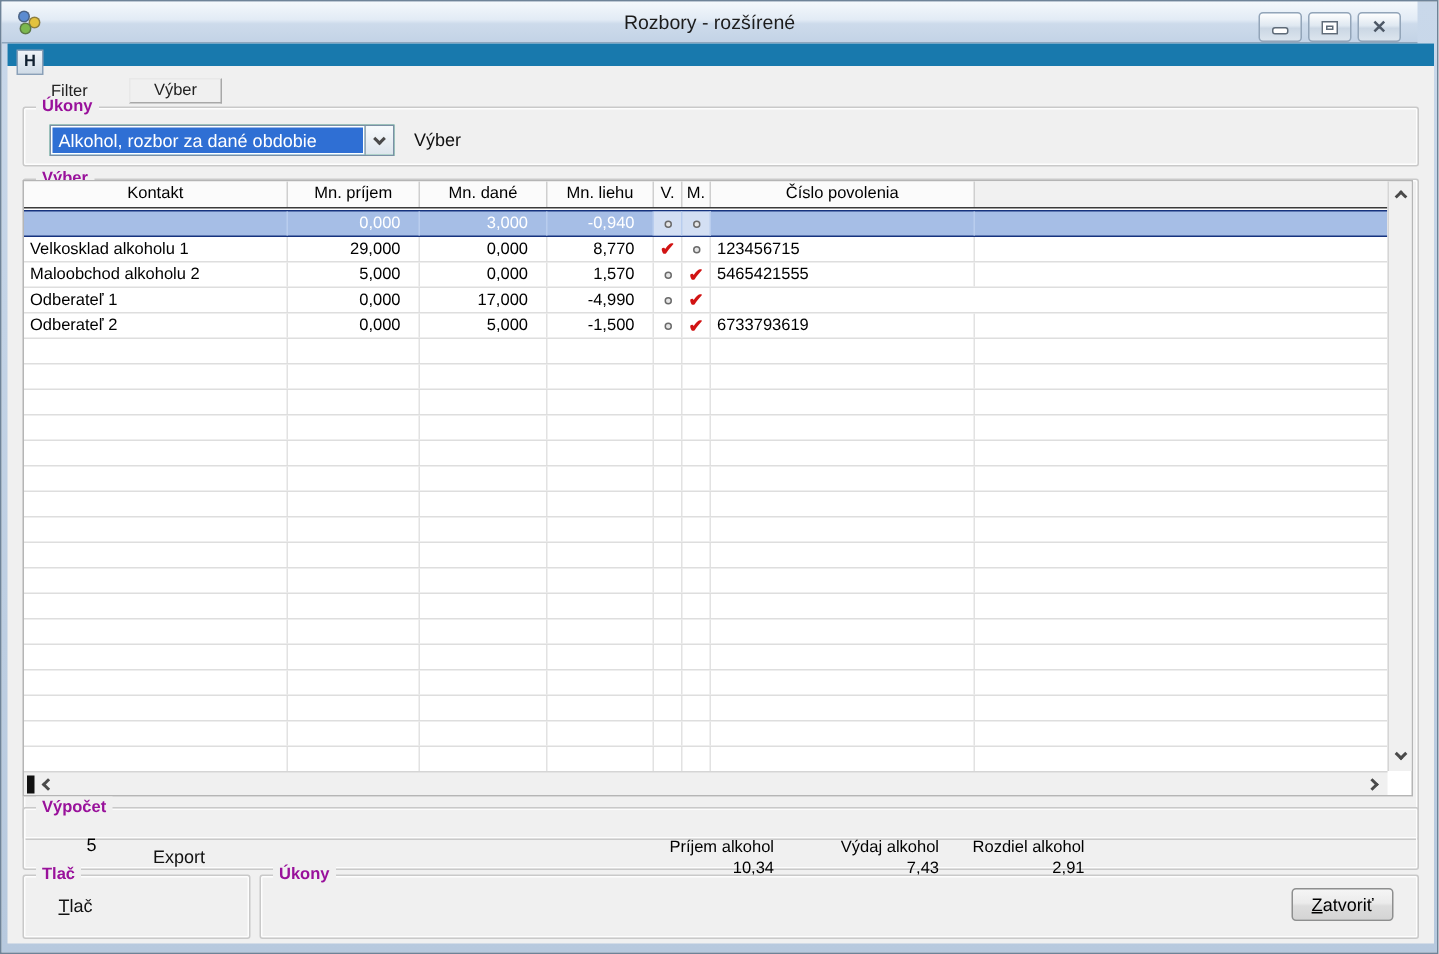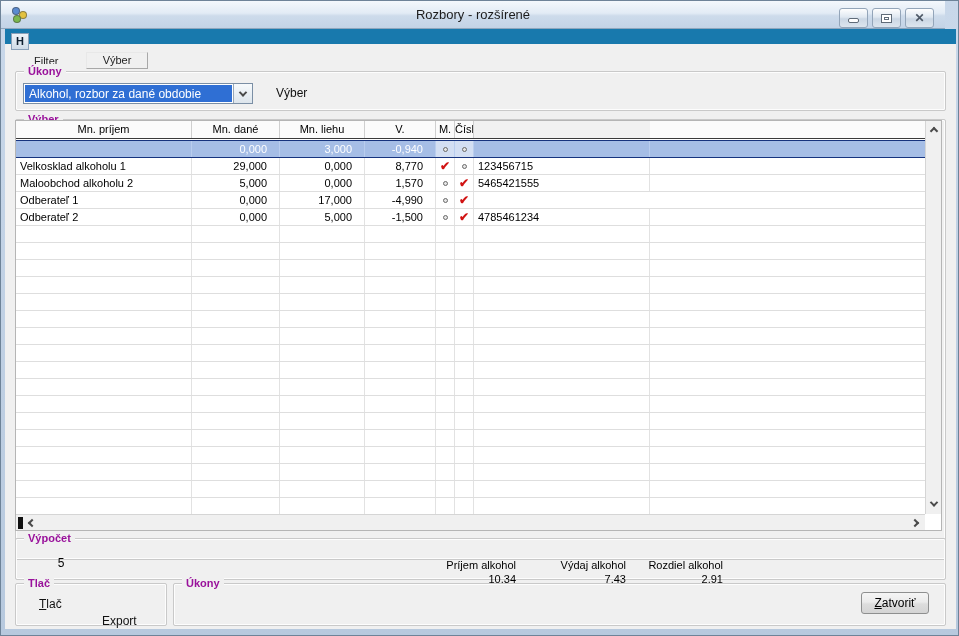--- a/index.html
+++ b/index.html
@@ -44,21 +44,21 @@
   
   .group { position:absolute; border:1px solid #c9c9c9; border-radius:2px; box-shadow:0 0 0 1px #fdfdfd inset; }
   .grouplabel { position:absolute; top:-8px; left:8px; background:#f0f0f0; padding:0 4px;
     font-size:11px; font-weight:bold; color:#99119b; line-height:14px; }
   #grp-ukony-top { left:10px; top:42px; width:931px; height:40px; }
   #grp-vyber   { left:10px; top:90px; width:931px; height:441px; }
   #grp-vypocet { left:10px; top:509px; width:931px; height:42px; }
   #grp-tlac    { left:10px; top:554px; width:152px; height:43px; }
   #grp-ukony-bot { left:168px; top:554px; width:773px; height:43px; }
   
-  #combo { position:absolute; left:18px; top:54px; width:230px; height:21px;
+  #combo { position:absolute; left:28px; top:54px; width:230px; height:21px;
     border:1px solid #7b8fa5; background:#86efac; display:flex; }
   #combo-text { flex:1; background:#2f6fd4; color:#fff; font-size:12px; line-height:19px;
     padding-left:4px; border:1px solid #fff; white-space:nowrap; overflow:hidden; }
   #combo-btn { width:19px; background:linear-gradient(#f7fafc,#dde5ec); border-left:1px solid #9aa8b6;
     display:flex; align-items:center; justify-content:center; }
   .chev { display:block; width:6px; height:6px; border-left:2px solid #4a4a4a; border-bottom:2px solid #4a4a4a; }
   .chev-down { transform:rotate(-45deg) translate(1px,-1px); }
   .chev-up { transform:rotate(135deg); }
   .chev-left { transform:rotate(45deg); }
   .chev-right { transform:rotate(-135deg); }
@@ -97,21 +97,21 @@
   #hthumb { position:absolute; left:2px; top:2px; width:5px; height:12px; background:#111; }
   
   #count5 { position:absolute; left:46px; top:527px; width:20px; font-size:12px; color:#000; text-align:center; }
   .stat { position:absolute; width:130px; text-align:right; font-size:11px; color:#000; top:529px; }
   .stat .sl { display:block; line-height:14px; }
   .stat .sv { display:block; line-height:15px; }
   #stat1 { left:381px; } #stat2 { left:491px; } #stat3 { left:588px; }
   
   .flatbtn { position:absolute; font-size:12px; color:#111; background:none; border:none; cursor:default; }
   #btn-print { left:34px; top:568px; }
-  #btn-export { left:97px; top:585px;text-align:right; }
+  #btn-export { left:97px; top:535px;text-align:right; }
   #btn-close { position:absolute; left:856px; top:563px; width:68px; height:22px;
     border:1px solid #8e8f8f; border-radius:3px;
     background:linear-gradient(#f5f5f5,#ebebeb 45%,#dddddd 55%,#d4d4d4);
     font-size:12px; color:#000; text-align:center; line-height:20px; font-family:"Liberation Sans", sans-serif; }
   u { text-decoration:underline; }
 </style>
 </head>
 <body>
 
 <div id="win">
@@ -154,20 +154,21 @@
           <i class="chev chev-down"></i>
         </span>
     </div>
     <div id="combo-action">Výber</div>
 
     <div class="group" id="grp-vyber">
       <span class="grouplabel" style="color: rgb(153, 17, 155);">Výber</span>
     </div>
     <div id="tframe">
       <div id="thead">
+          <div class="hc">Kontakt</div>
           <div class="hc">Mn. príjem</div>
           <div class="hc">Mn. dané</div>
           <div class="hc">Mn. liehu</div>
           <div class="hc">V.</div>
           <div class="hc">M.</div>
           <div class="hc">Číslo povolenia</div>
           <div class="hc"></div>
         </div>
       <div id="tbody">
           <div class="trow sel" style="background: rgb(166, 190, 230);">
@@ -229,21 +230,21 @@
             <span class="tc l">Odberateľ 2</span>
             <span class="tc r">0,000</span>
             <span class="tc r">5,000</span>
             <span class="tc r">-1,500</span>
             <span class="tc ic">
               <span class="ring"></span>
             </span>
             <span class="tc ic">
               <span class="check" style="color: rgb(209, 19, 19);">✔</span>
             </span>
-            <span class="tc l">4785461234</span>
+            <span class="tc l">6733793619</span>
             <span class="tc "></span>
           </div>
           <div class="trow">
             <span class="tc"></span>
             <span class="tc"></span>
             <span class="tc"></span>
             <span class="tc"></span>
             <span class="tc"></span>
             <span class="tc"></span>
             <span class="tc"></span>

